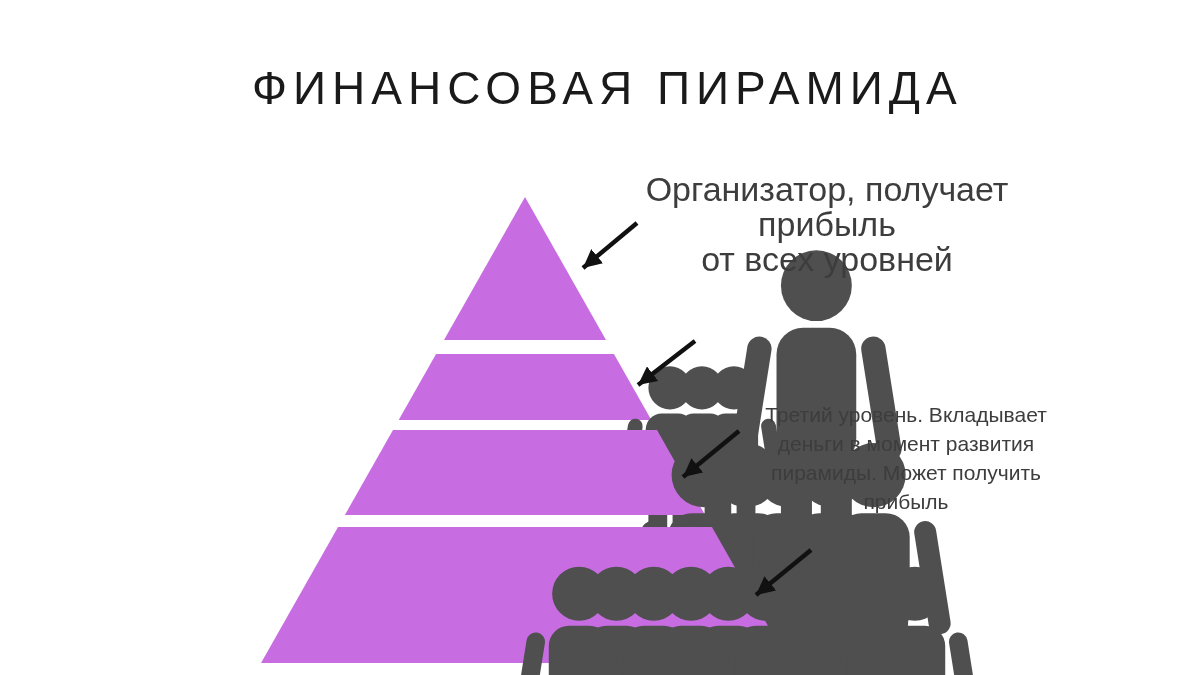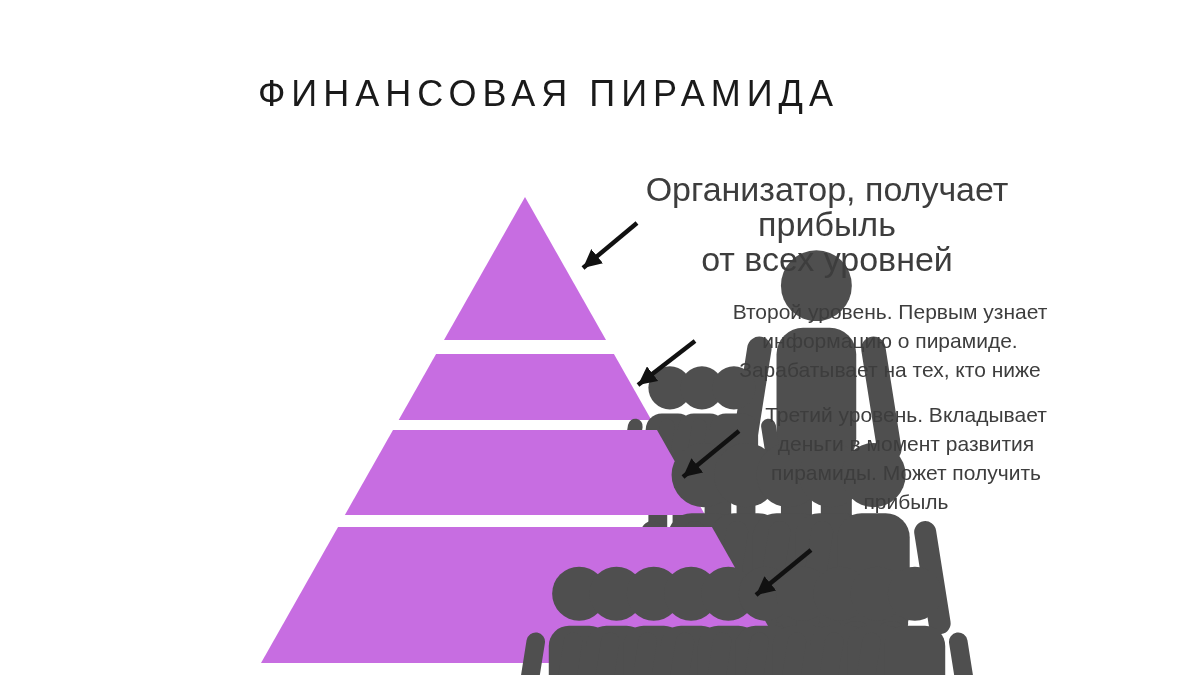--- a/index.html
+++ b/index.html
@@ -2,22 +2,22 @@
 <html><head>
 <meta charset="utf-8">
 <style>
   html,body{margin:0;padding:0;}
   body{
     width:1200px;height:675px;background:#ffffff;overflow:hidden;position:relative;
     font-family:"Liberation Sans",sans-serif;
   }
   .slide{position:absolute;inset:0;}
   .title{
-    position:absolute;left:246px;top:58px;margin:12px;
-    font-size:36px;font-weight:300;letter-spacing:6px;
+    position:absolute;left:246px;top:58px;margin:6px;
+    font-size:46px;font-weight:300;letter-spacing:6px;
     color:#1a1a1a;line-height:48px;white-space:nowrap;
   }
   svg.diagram{position:absolute;left:0;top:0;width:1200px;height:675px;}
   .label{
     position:absolute;text-align:center;color:#3d3d3d;
     white-space:pre-line;
   }
   .label-1{left:597px;top:172px;width:460px;font-size:34px;line-height:35px;}
   .label-2{left:710px;top:297px;width:360px;font-size:21px;line-height:29px;}
   .label-3{left:736px;top:400px;width:340px;font-size:21px;line-height:29px;}
@@ -72,21 +72,18 @@
     <g id="arrows">
         <line x1="637" y1="223" x2="583" y2="268" stroke="#111111" stroke-width="4.4" marker-end="url(#arrowhead)"></line>
         <line x1="695" y1="341" x2="638" y2="385" stroke="#111111" stroke-width="4.4" marker-end="url(#arrowhead)"></line>
         <line x1="739" y1="431" x2="683" y2="477" stroke="#111111" stroke-width="4.4" marker-end="url(#arrowhead)"></line>
         <line x1="811" y1="550" x2="756" y2="595" stroke="#111111" stroke-width="4.4" marker-end="url(#arrowhead)"></line>
       </g>
   </svg>
 
   <div class="label label-1" style="color: rgb(61, 61, 61);">Организатор, получает прибыль
 от всех уровней</div>
-  <div class="label label-2" style="color: rgb(61, 61, 61);">Второй уровень. Первым узнает
-информацию о пирамиде.
-Зарабатывает на тех, кто ниже</div>
   <div class="label label-3" style="color: rgb(61, 61, 61);">Третий уровень. Вкладывает
 деньги в момент развития
 пирамиды. Может получить
 прибыль</div>
 
 </div>
 
 </body></html>

